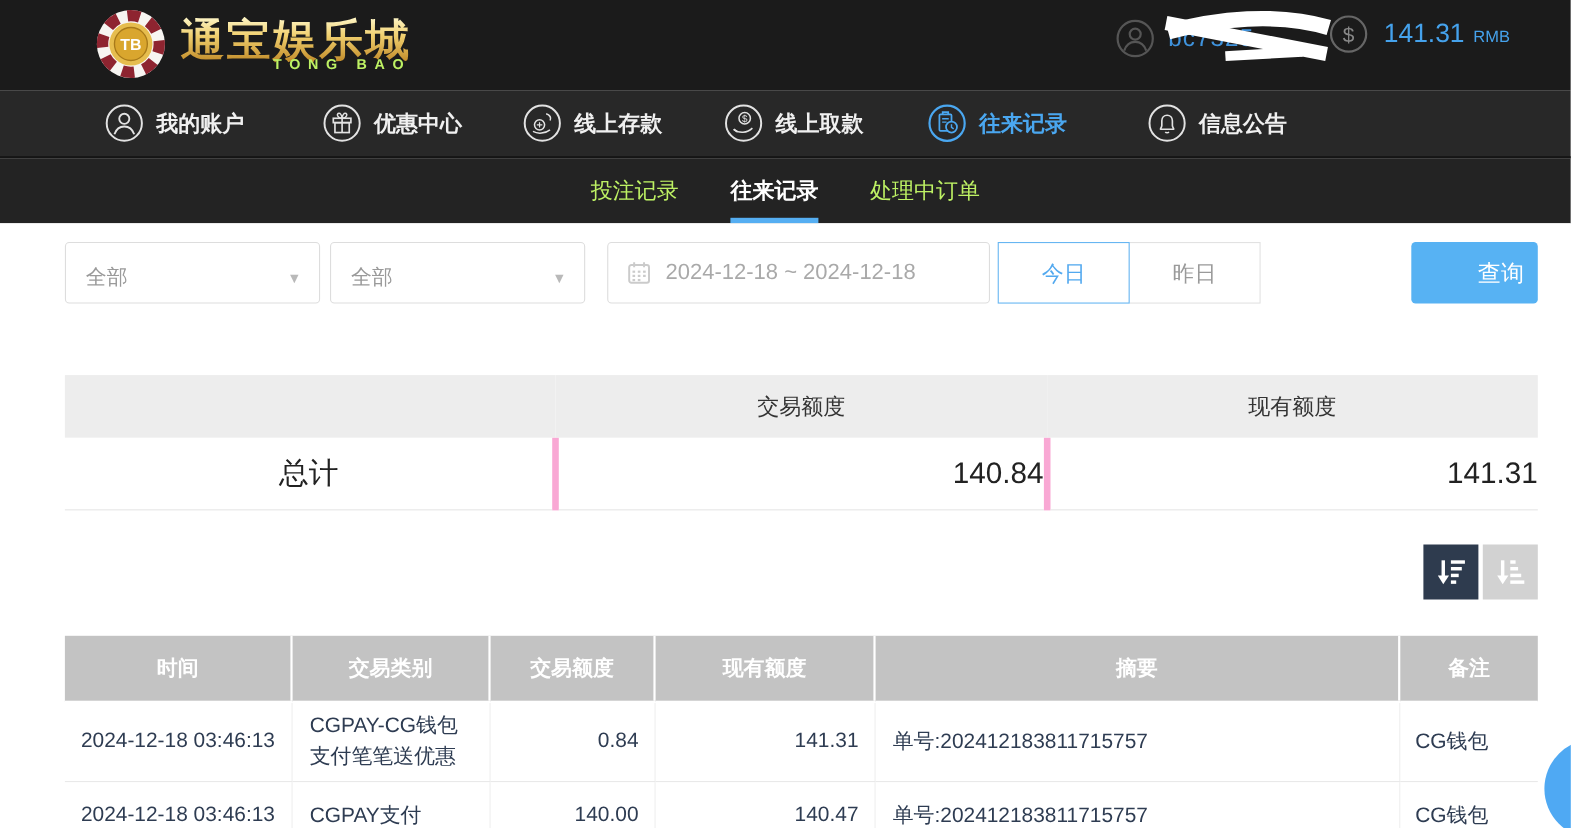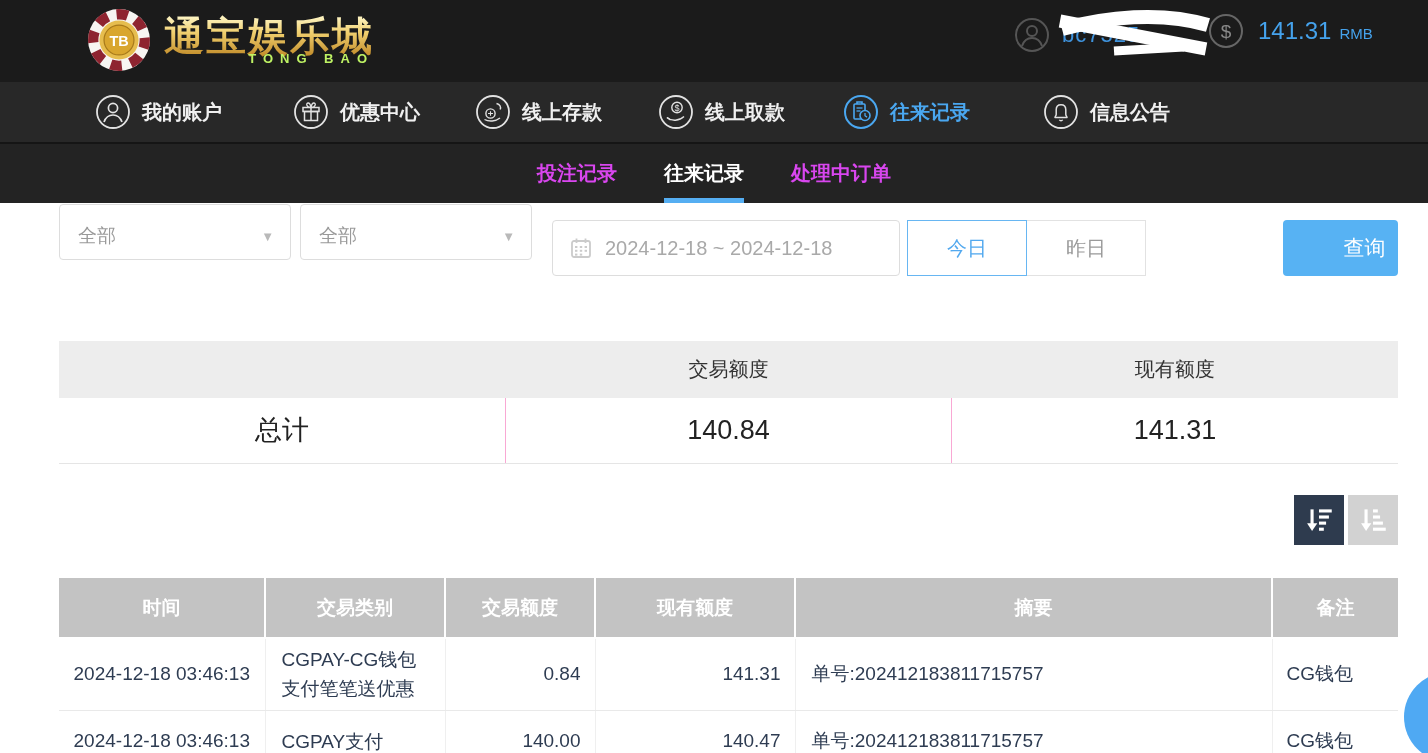--- a/index.html
+++ b/index.html
@@ -29,47 +29,47 @@
 
   
   .mainnav { position:relative; height:62px; background:#282828; border-bottom:2px solid #151515; }
   .nav-item { position:absolute; top:0; height:60px; display:flex; align-items:center; gap:11px; cursor:pointer;justify-content:space-between; }
   .nav-item .nav-ic { width:36px; height:36px; }
   .nav-label { font-size:20px; font-weight:bold; color:#f0f0f0; white-space:nowrap; }
   .nav-item.active .nav-label { color:#4aa7f0; }
 
   
   .subtabs { position:relative; height:59px; background:#232323; display:flex; justify-content:center; gap:47px; }
-  .subtab { position:relative; height:59px; display:flex; align-items:center; font-size:20px; color:#d946ef; cursor:pointer;font-weight:bold; }
+  .subtab { position:relative; height:59px; display:flex; align-items:center; font-size:20px; color:#bef264; cursor:pointer; }
   .subtab.active { color:#fff; font-weight:bold; }
   .subtab.active::after { content:""; position:absolute; left:0; bottom:0; width:100%; height:5px; background:#55aef2; }
 
   
   .content { position:relative; width:1428px; height:550px; background:#fff; }
 
-  .dropdown { position:absolute; top:1px; height:56px; border:1px solid #ddd; border-radius:4px; background:#fff;
+  .dropdown { position:absolute; top:17px; height:56px; border:1px solid #ddd; border-radius:4px; background:#fff;
               display:flex; align-items:center; justify-content:space-between; padding:8px 16px 0 18px; cursor:pointer; }
   .dropdown-value { font-size:19px; color:#9a9a9a; }
   .caret { font-size:13px; color:#b9b9b9; }
   .datepicker { position:absolute; top:17px; left:552px; width:348px; height:56px; border:1px solid #ddd; border-radius:4px;
                 display:flex; align-items:center; gap:12px; padding:0 16px; cursor:pointer; }
   .date-value { font-size:20px; color:#a9a9a9;text-align:center; }
   .quick-group { position:absolute; top:17px; left:908px; display:flex; }
   .quick-btn { width:120px; height:56px; background:#fff; border:1px solid #e2e2e2; margin-left:-1px;
                font-size:20px; color:#9a9a9a; display:flex; align-items:center; justify-content:center; cursor:pointer; }
   .quick-btn.active { border:1px solid #67b6f2; color:#53a9ef; position:relative; z-index:2; }
   .search-btn { position:absolute; top:17px; left:1283px; width:115px; height:56px; background:#57b2f3; color:#fff;
                 font-size:21px; border:none; border-radius:4px; display:flex; align-items:center; justify-content:center; cursor:pointer;padding-left:48px; }
 
   
   .summary-table { position:absolute; top:138px; left:59px; width:1339px; border-collapse:collapse; table-layout:fixed; }
   .summary-table th { height:57px; background:#ededed; font-size:20px; color:#333; font-weight:500; text-align:center; }
   .summary-table td { height:65px; background:#fff; font-size:27px; color:#222; text-align:center;
                       border-bottom:1px solid #e5e5e5; }
-  .summary-table td + td { border-left:1px solid #f9a8d4; }
+  .summary-table td + td { border-left:6px solid #f9a8d4;text-align:right; }
   .summary-total-label { font-weight:500; }
 
   
   .sort-group { position:absolute; top:292px; left:1294px; display:flex; gap:4px; }
   .sort-btn { width:50px; height:50px; display:flex; align-items:center; justify-content:center; cursor:pointer; }
   .sort-btn.desc { background:#2e3b4e; }
   .sort-btn.asc  { background:#d2d2d2; }
   .sort-btn svg { width:34px; height:34px; }
 
   

